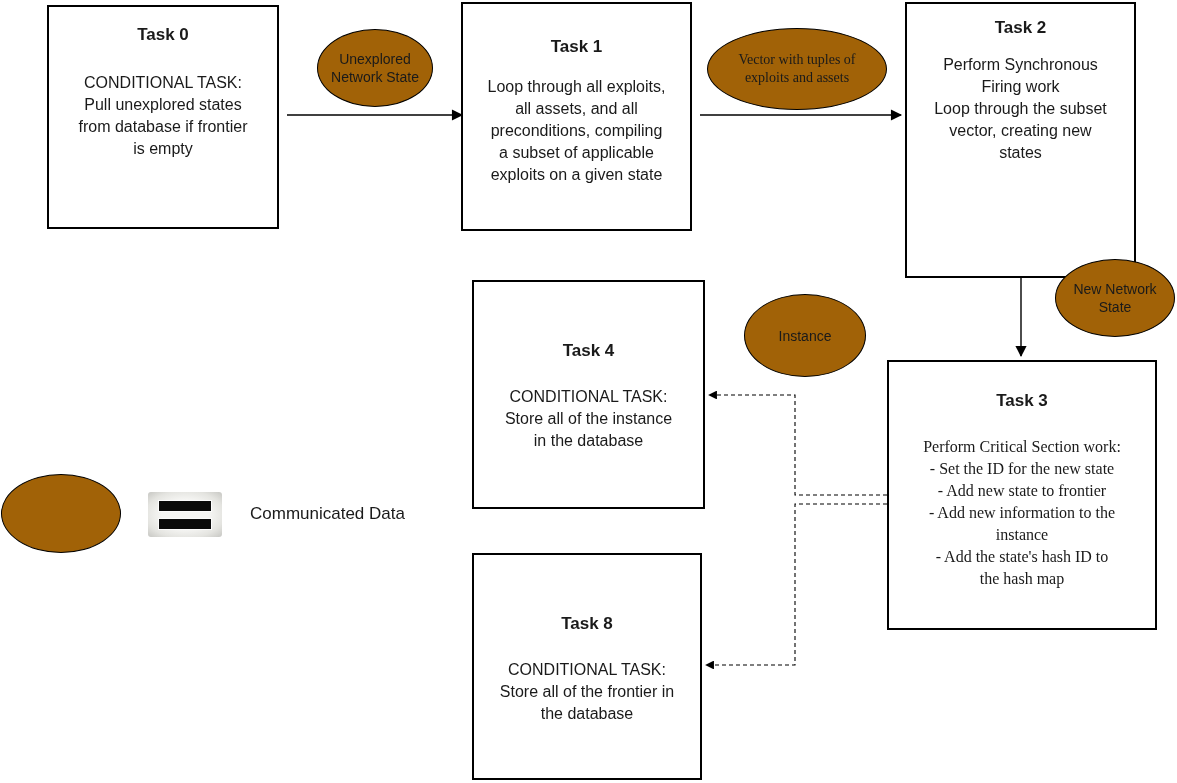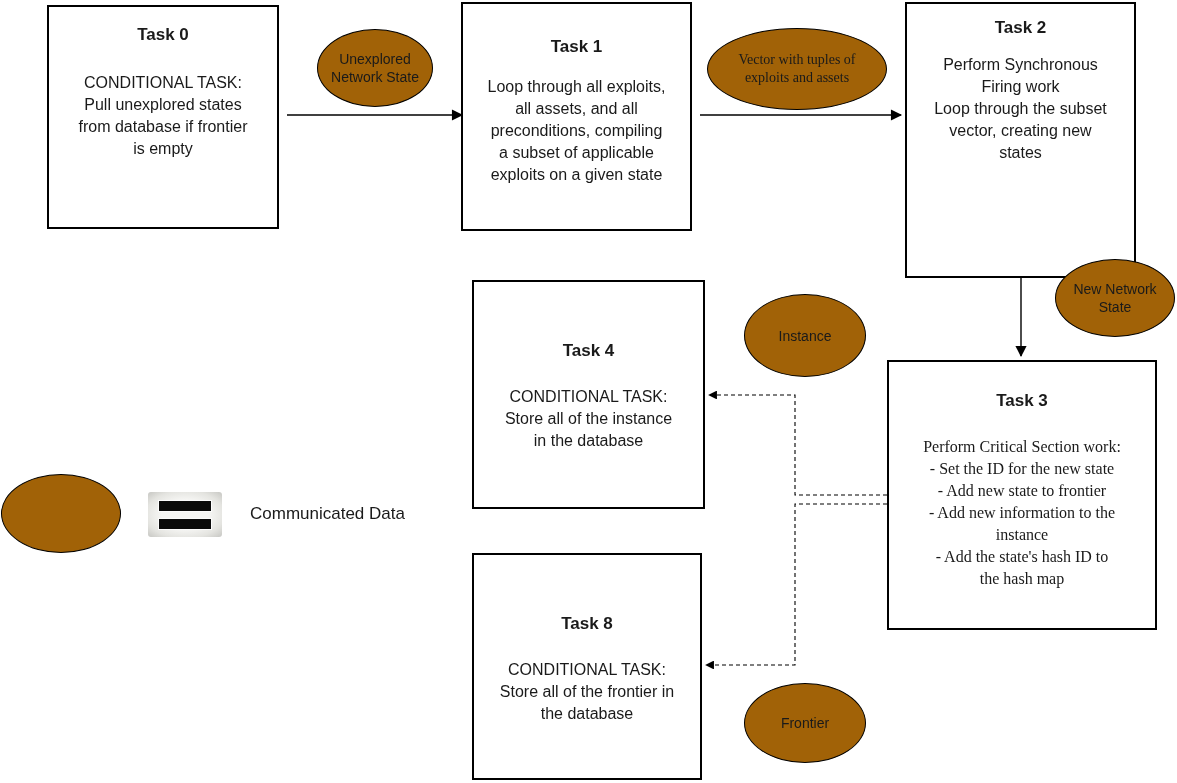--- a/index.html
+++ b/index.html
@@ -154,23 +154,20 @@
 
   <div class="ellipse" style="left:1055px; top:259px; width:120px; height:78px;">
     <span class="ellipse-label">New Network
 State</span>
   </div>
 
   <div class="ellipse" style="left:744px; top:294px; width:122px; height:83px;">
     <span class="ellipse-label">Instance</span>
   </div>
 
-  <div class="ellipse" style="left:744px; top:683px; width:122px; height:80px;">
-    <span class="ellipse-label">Frontier</span>
-  </div>
 
   <div class="ellipse" style="left:1px; top:474px; width:120px; height:79px;"></div>
 
   <div id="equals-icon">
     <div class="equals-bar"></div>
     <div class="equals-bar"></div>
   </div>
 
   <div id="legend-label">Communicated Data</div>
 

